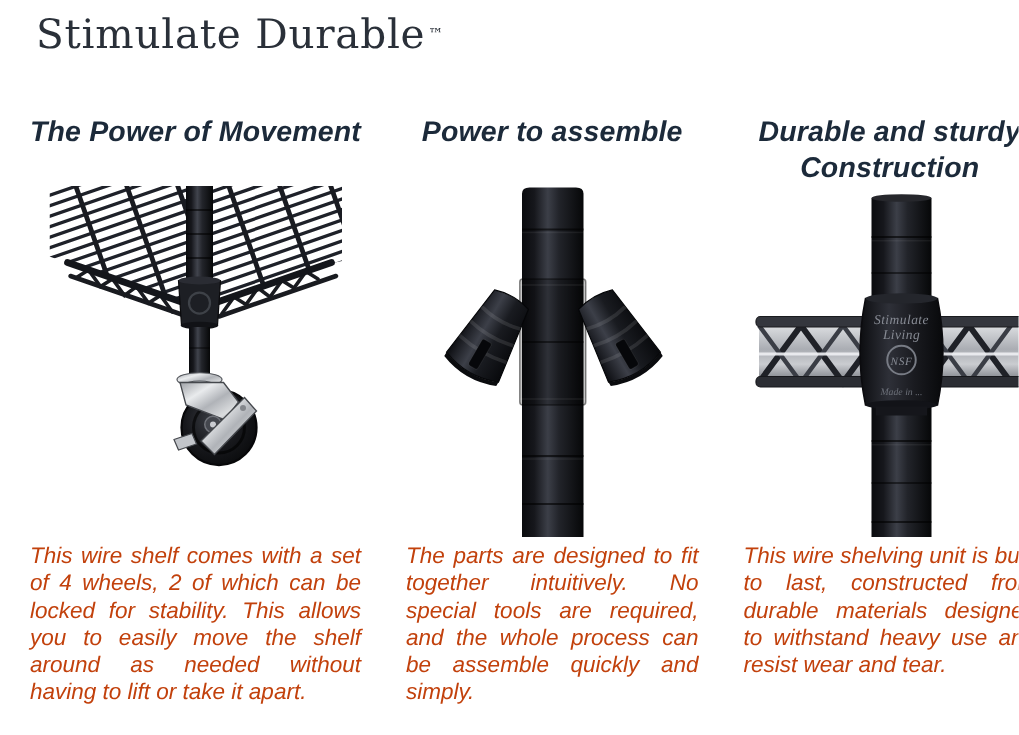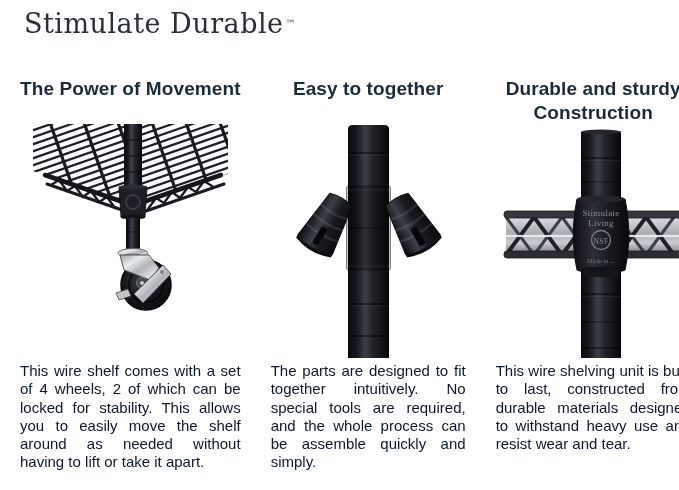--- a/index.html
+++ b/index.html
@@ -18,37 +18,37 @@
     font-size:27px; font-weight:400; color:#2a3039; letter-spacing:0.5px;
   }
   .brand-tm {
     font-family:"DejaVu Serif", serif;
     font-size:10px; color:#2a3039; vertical-align:super; margin-left:2px;
   }
 
   
   .cols {
     display:grid; grid-template-columns:repeat(3, 1fr);
-    column-gap:30px; padding:0 14px 0 20px;
+    column-gap:30px; padding:0 14px 0 20px;font-style:italic;
   }
   .col-heading {
     height:60px; padding-top:13px;
     display:flex; justify-content:center; align-items:flex-start;
     overflow:visible;
   }
   .col-heading span {
     display:inline-block; white-space:pre; text-align:center;
     font-size:19px; line-height:1.24; font-weight:bold; color:#1c2a3a;
     letter-spacing:0.1px;
   }
   .figure { height:234px; display:flex; justify-content:center; align-items:flex-start; }
   .figure svg { display:block; }
   .body-text {
     margin-top:4px;
-    font-size:15px; line-height:18.3px; color:#0f172a;
+    font-size:15px; line-height:18.3px; color:#c2410c;
     text-align:justify;
   }
 </style>
 </head>
 <body>
 
 <div class="page">
 
   <div class="brand">
     <span class="brand-name">Stimulate Durable</span><span class="brand-tm">™</span>
@@ -152,21 +152,21 @@
             <circle cx="129" cy="148" r="2" fill="#84878c"></circle>
             <path d="M83,169 L95,165 L98,172 L86,176 Z" fill="#c2c5ca" stroke="#45484d" stroke-width="0.8"></path>
           </g>
         </svg>
       </div>
       <p class="body-text">This wire shelf comes with a set of 4 wheels, 2 of which can be locked for stability. This allows you to easily move the shelf around as needed without having to lift or take it apart.</p>
     </div>
 
     <div class="col">
       <div class="col-heading">
-        <span>Easy to together</span>
+        <span>Power to assemble</span>
       </div>
       <div class="figure">
         <svg width="195" height="234" viewBox="0 0 195 234">
           <defs>
             <linearGradient id="pg2" x1="0" y1="0" x2="1" y2="0">
               <stop offset="0" stop-color="#0a0b0e"></stop>
                 <stop offset="0.2" stop-color="#16171c"></stop>
               <stop offset="0.42" stop-color="#3c3f48"></stop>
                 <stop offset="0.6" stop-color="#22242a"></stop>
               <stop offset="1" stop-color="#060708"></stop>

